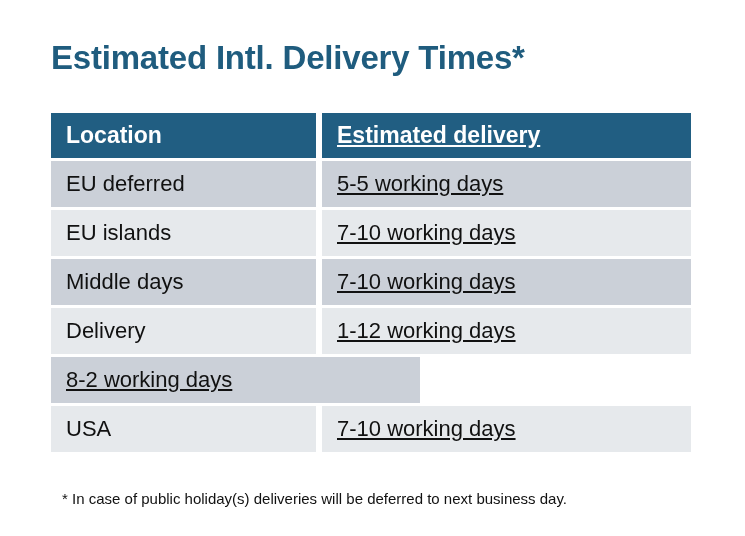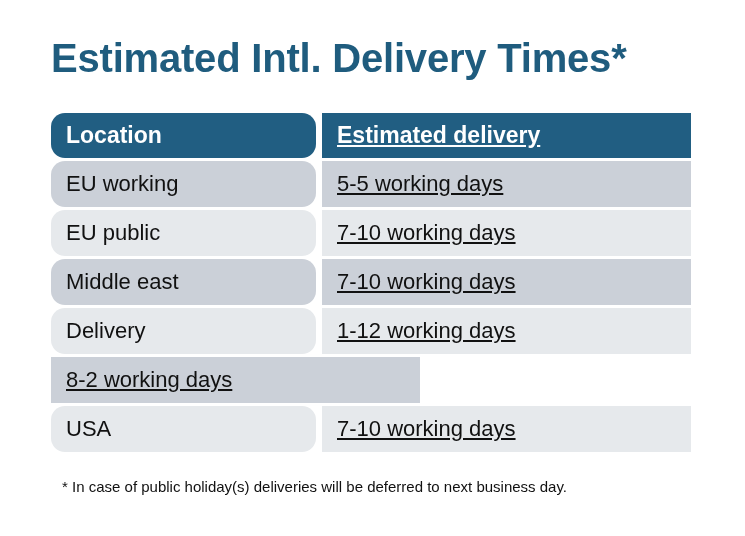--- a/index.html
+++ b/index.html
@@ -16,21 +16,21 @@
   .page {
     position: relative;
     width: 745px;
     height: 536px;
     box-sizing: border-box;
   }
   .title {
     position: absolute;
     left: 51px;
     top: 38px;
-    font-size: 40px;
+    font-size: 33px;
     font-weight: 700;
     letter-spacing: -0.2px;
     color: #1F5C7E;
     line-height: 40px;
     white-space: nowrap;
   }
   .table {
     position: absolute;
     left: 51px;
     top: 113px;
@@ -52,21 +52,20 @@
     padding-left: 15px;
     font-size: 22px;
     color: #111111;
     white-space: nowrap;
     overflow: hidden;
   }
   .cell.col-location {
     width: 265px;
     margin-right: 6px;
     flex: 0 0 265px;
-    border-radius: 14px;
   }
   .cell.col-delivery {
     width: 369px;
     flex: 0 0 369px;
     text-decoration: underline;
   }
   .header-row .cell {
     background: #215E82;
     color: #ffffff;
     font-weight: 700;
@@ -75,52 +74,52 @@
   }
   .row.shade-dark .cell {
     background: #CBD0D8;
   }
   .row.shade-light .cell {
     background: #E6E9EC;
   }
   .footnote {
     position: absolute;
     left: 62px;
-    top: 478px;
+    top: 490px;
     font-size: 15px;
     color: #111111;
     white-space: nowrap;
   }
 </style>
 </head>
 <body>
 
 <div class="page">
 
   <div class="title">Estimated Intl. Delivery Times*</div>
 
   <div class="table">
 
     <div class="row header-row">
       <div class="cell col-location">Location</div>
       <div class="cell col-delivery">Estimated delivery</div>
     </div>
 
     <div class="row shade-dark">
-      <div class="cell col-location">EU working</div>
+      <div class="cell col-location">EU deferred</div>
       <div class="cell col-delivery">5-5 working days</div>
     </div>
 
     <div class="row shade-light">
-      <div class="cell col-location">EU public</div>
+      <div class="cell col-location">EU islands</div>
       <div class="cell col-delivery">7-10 working days</div>
     </div>
 
     <div class="row shade-dark">
-      <div class="cell col-location">Middle east</div>
+      <div class="cell col-location">Middle days</div>
       <div class="cell col-delivery">7-10 working days</div>
     </div>
 
     <div class="row shade-light">
       <div class="cell col-location">Delivery</div>
       <div class="cell col-delivery">1-12 working days</div>
     </div>
 
     <div class="row shade-dark">
       <div class="cell col-delivery">8-2 working days</div>

